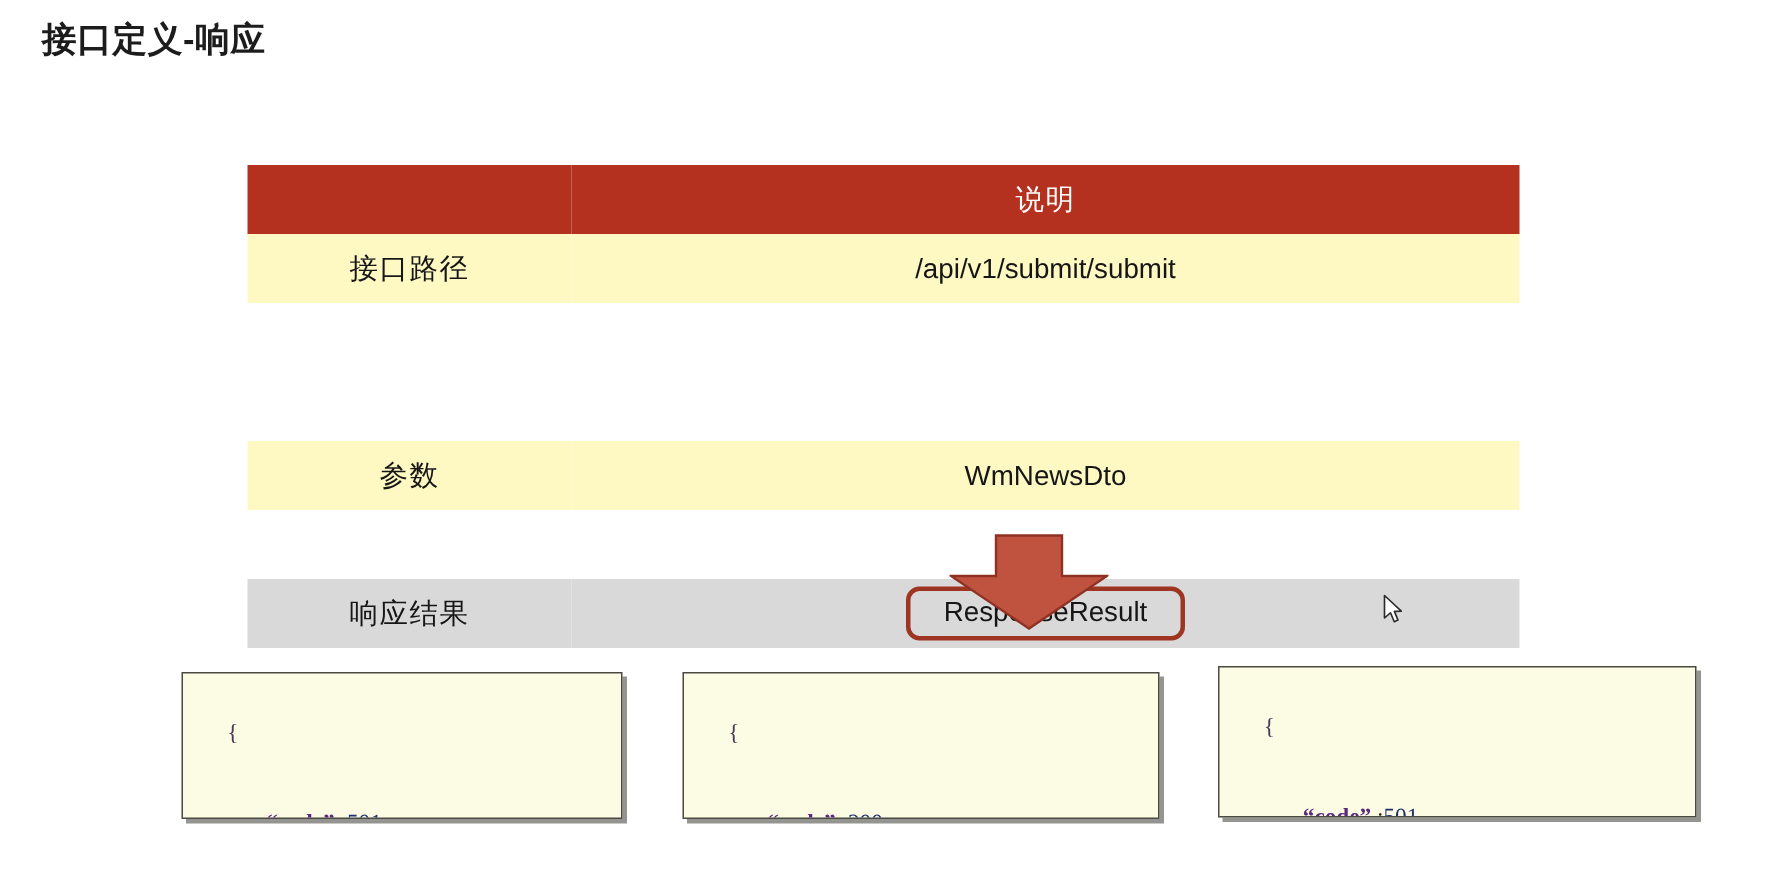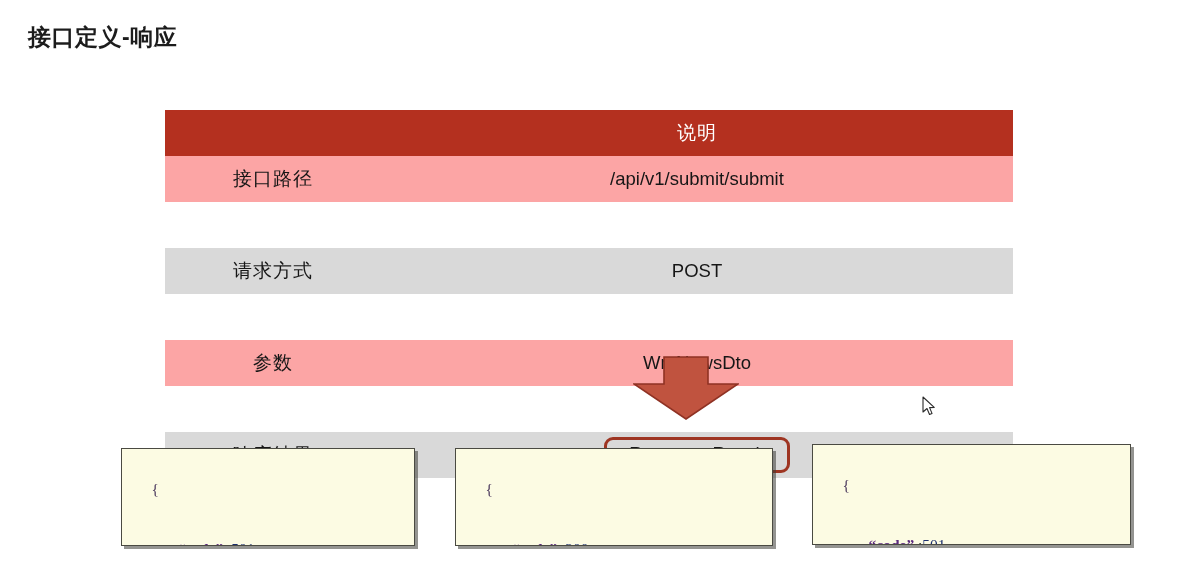--- a/index.html
+++ b/index.html
@@ -13,21 +13,21 @@
     position: relative;
     overflow: hidden;
     font-family: "Liberation Sans", "DejaVu Sans", sans-serif;
     color: #1a1a1a;
   }
 
   
   #slide-title {
     position: absolute;
     left: 28px;
-    top: 22px;
+    top: 11px;
     font-size: 23px;
     font-weight: bold;
     letter-spacing: 0.5px;
     color: #1c1c1c;
     white-space: nowrap;
   }
 
   
   #spec-table {
     position: absolute;
@@ -51,21 +51,21 @@
 
   .thead-row th {
     background: #b4301f;
     height: 37px;
     color: #ffffff;
     font-size: 19px;
     letter-spacing: 1px;
   }
   .thead-row th.th-blank { border-right: 2px solid #ffffff; }
 
-  .row-light td { background: #fca5a5; }
+  .row-light td { background: #fef9c3; }
   .row-dark  td { background: #d9d9d9; }
   .cell-label {
     font-size: 19px;
     color: #161616;
     letter-spacing: 1px;
     border-right: 2px solid #ffffff;
   }
   .cell-value {
     font-size: 18.5px;
     color: #161616;
@@ -146,24 +146,20 @@
 
     <tr class="row-light">
       <td class="cell-label">接口路径</td>
       <td class="cell-value">/api/v1/submit/submit</td>
     </tr>
     <tr class="row-sep">
         <td></td>
         <td></td>
       </tr>
 
-    <tr class="row-dark">
-      <td class="cell-label">请求方式</td>
-      <td class="cell-value">POST</td>
-    </tr>
     <tr class="row-sep">
         <td></td>
         <td></td>
       </tr>
 
     <tr class="row-light">
       <td class="cell-label">参数</td>
       <td class="cell-value">WmNewsDto</td>
     </tr>
     <tr class="row-sep">

